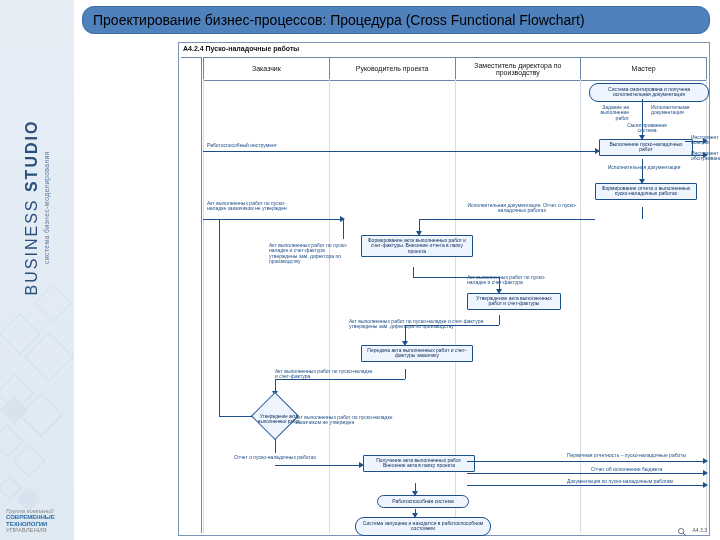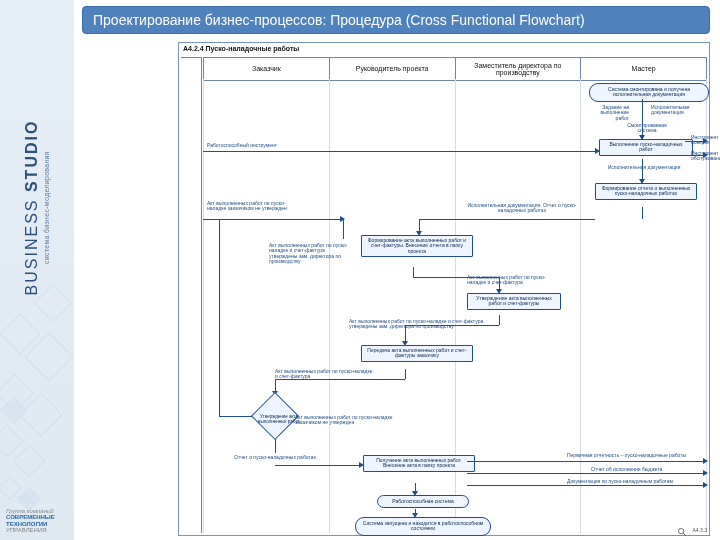--- a/index.html
+++ b/index.html
@@ -10,21 +10,21 @@
   .logo-block{position:absolute;left:6px;top:4px;width:60px;height:410px}
   .logo-rot{position:absolute;left:-160px;top:190px;width:380px;transform:rotate(-90deg);transform-origin:center;text-align:center}
   .logo-main{font-size:16px;color:#2a4f7a;letter-spacing:2px;font-weight:400}
   .logo-main b{font-weight:700}
   .logo-sub{font-size:7px;color:#5a7a9c;letter-spacing:.3px;margin-top:2px}
   .foot-logo{position:absolute;left:6px;bottom:6px;width:62px;font-size:6px;color:#3a5878;line-height:1.1;text-align:left}
   .foot-logo .l1{color:#888;font-style:italic}
   .foot-logo .l2{color:#2a6aa8;font-weight:700}
   .foot-logo .l3{color:#888}
   
-  .heading{position:absolute;left:82px;top:6px;right:10px;height:26px;background:#4f81bd;border:1px solid #3b6da8;color:#ffffff;font-size:14px;line-height:26px;padding:0 10px;border-radius:4px;white-space:nowrap;overflow:hidden}
+  .heading{position:absolute;left:82px;top:6px;right:10px;height:26px;background:#4f81bd;border:1px solid #3b6da8;color:#000000;font-size:14px;line-height:26px;padding:0 10px;border-radius:12px;white-space:nowrap;overflow:hidden}
   
   .canvas{position:absolute;left:178px;top:42px;width:530px;height:492px;border:1px solid #7a93b4;background:#fff}
   .diag-title{position:absolute;left:4px;top:2px;font-size:7px;font-weight:700;color:#111}
   .lanes-head{position:absolute;left:24px;top:14px;right:2px;height:22px;display:flex;border-top:1px solid #6c86aa;border-bottom:1px solid #6c86aa}
   .lane-h{flex:1;border-left:1px solid #6c86aa;display:flex;align-items:center;justify-content:center;font-size:7px;color:#111;text-align:center;line-height:1.05;padding:0 2px}
   .lane-h:last-child{border-right:1px solid #6c86aa}
   .lanes-body{position:absolute;left:24px;top:36px;right:2px;bottom:2px;display:flex}
   .lane{flex:1;border-left:1px solid #d5dde8;position:relative}
   .lane:last-child{border-right:1px solid #d5dde8}
   .row-rail{position:absolute;left:2px;top:14px;width:20px;bottom:2px;border-right:1px solid #6c86aa;border-top:1px solid #6c86aa}

